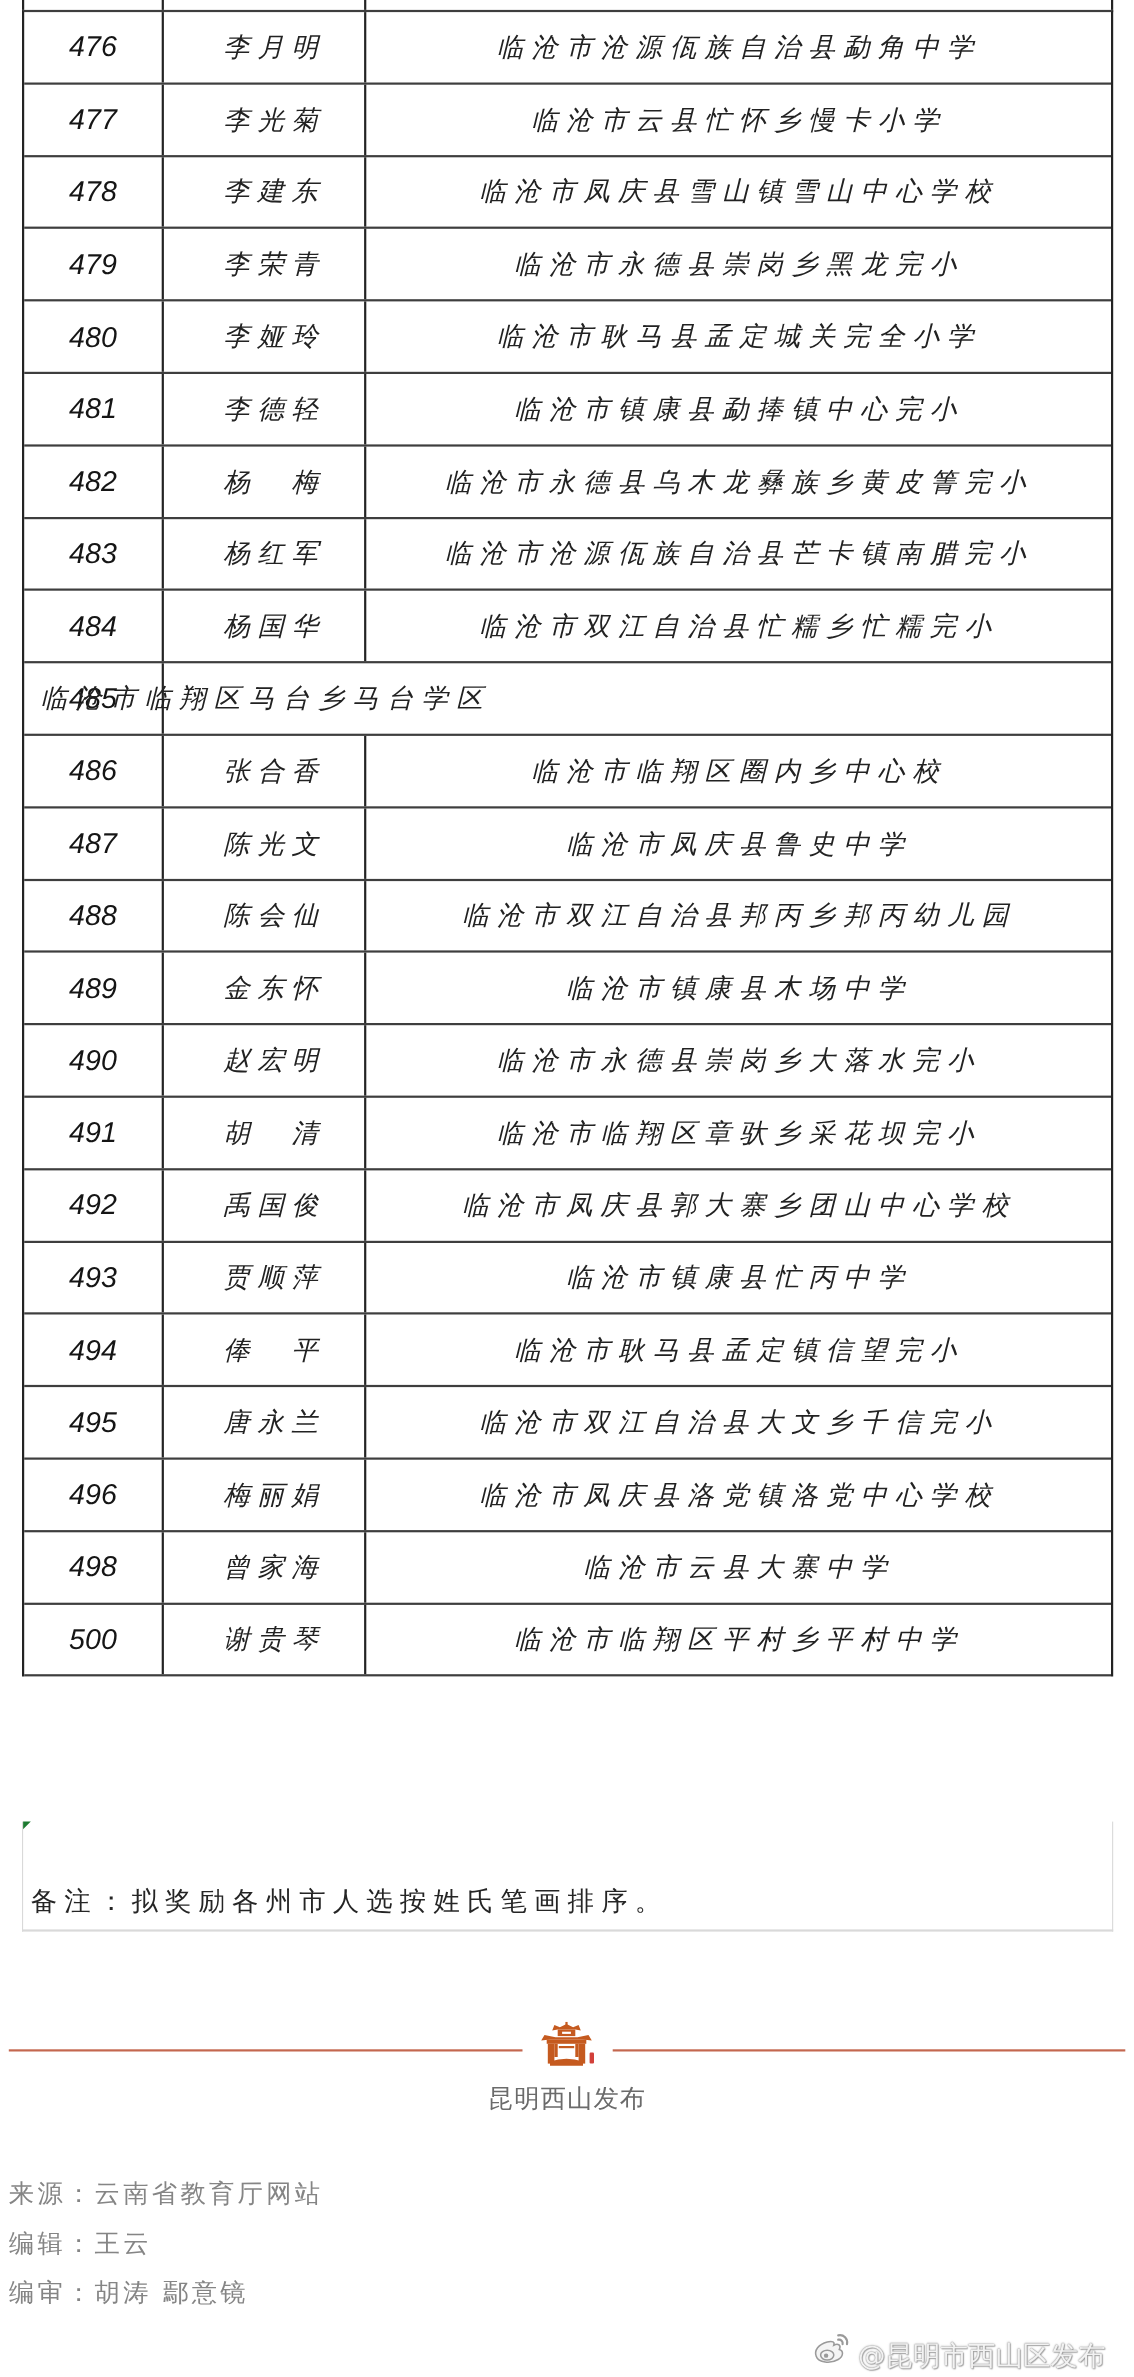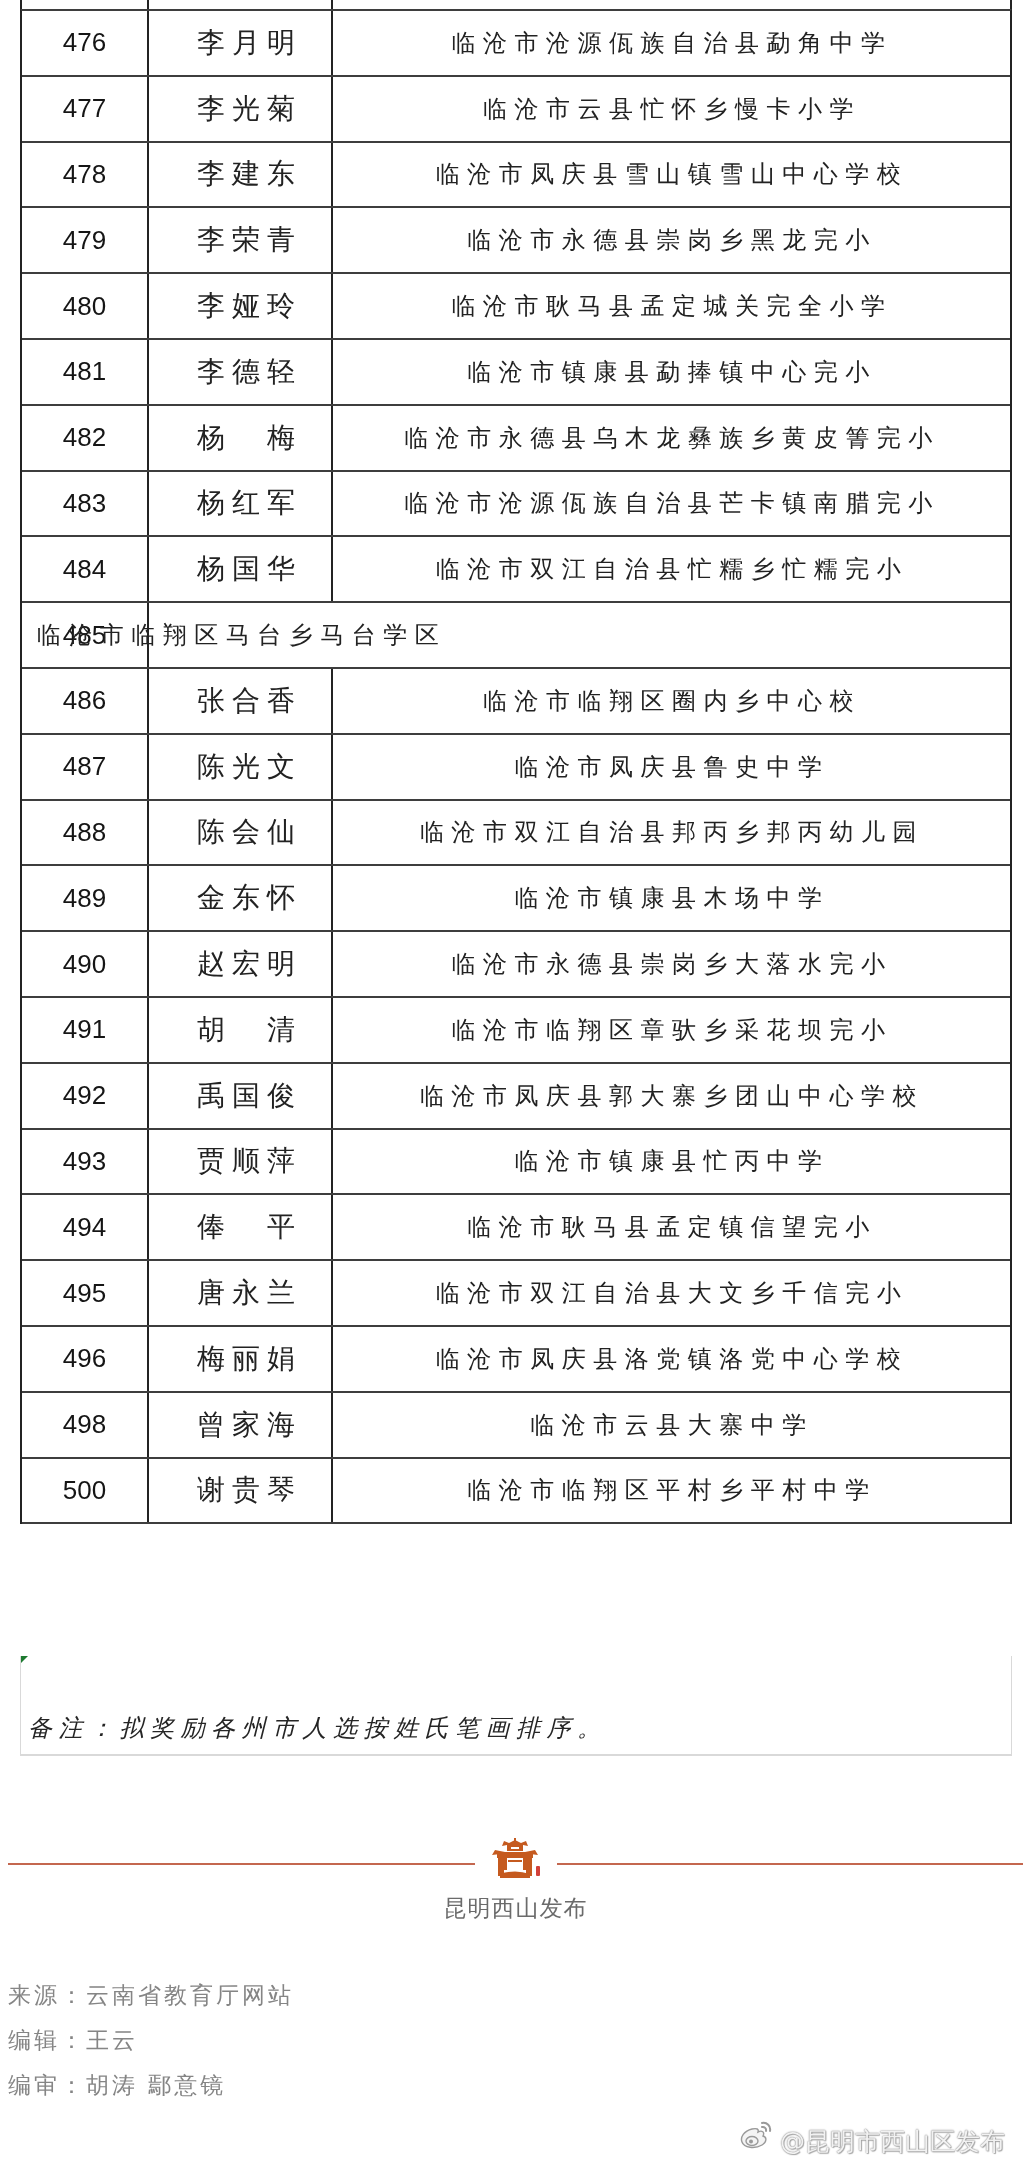--- a/index.html
+++ b/index.html
@@ -15,43 +15,43 @@
       box-sizing: border-box; border-left: 2px solid #232323; border-right: 2px solid #232323;
     }
     .table-stub .vl { position: absolute; top: 0; width: 2px; height: 9px; background: #232323; }
     .table {
       position: absolute; left: 20px; top: 9px; width: 992px;
       box-sizing: border-box;
       border-left: 2px solid #232323; border-right: 2px solid #232323; border-top: 2px solid #3e3e3e;
     }
     .row {
       display: grid; grid-template-columns: 127px 184px 1fr;
-      height: 65.8px; box-sizing: border-box; border-bottom: 2px solid #3e3e3e;
+      height: 65.8px; box-sizing: border-box; border-bottom: 2px solid #3e3e3e; font-style: italic;
     }
     .cell {
       display: flex; align-items: center; justify-content: center;
       box-sizing: border-box; white-space: nowrap;
     }
     .cell.no {
       border-right: 2px solid #232323;
       font-family: "Liberation Sans", "DejaVu Sans", sans-serif;
       font-size: 26px; color: #151515;
     }
     .cell.name {
       border-right: 2px solid #232323;
-      font-size: 28px; letter-spacing: 7px; padding-left: 19px; color: #222;
+      font-size: 24px; letter-spacing: 7px; padding-left: 19px; color: #222;
     }
     .cell.school {
       font-size: 24px; letter-spacing: 7.5px; padding-left: 1px; color: #222;
     }
     
     .note-box {
       position: absolute; left: 20px; top: 1656px; width: 992px; height: 100px;
       box-sizing: border-box;
-      border-left: 1px solid #d9d9d9; border-right: 1px solid #d9d9d9; border-bottom: 2px solid #d9d9d9; font-style: italic;
+      border-left: 1px solid #d9d9d9; border-right: 1px solid #d9d9d9; border-bottom: 2px solid #d9d9d9;
     }
     .note-marker {
       position: absolute; left: 0; top: 0; width: 0; height: 0;
       border-top: 7px solid #1d7a30; border-right: 7px solid transparent;
     }
     .note-text {
       position: absolute; left: 7px; top: 57px; line-height: 30px;
       font-size: 24px; letter-spacing: 6.5px; color: #252525; white-space: nowrap;
     }
     

